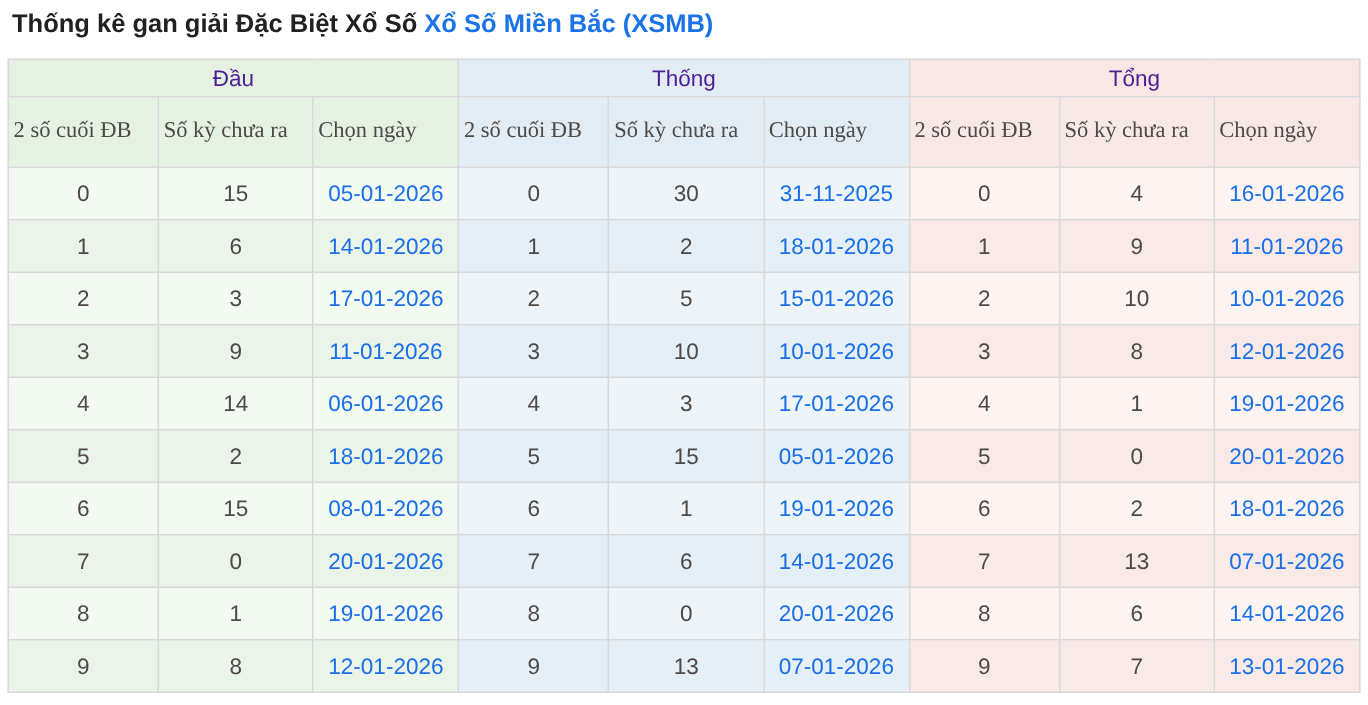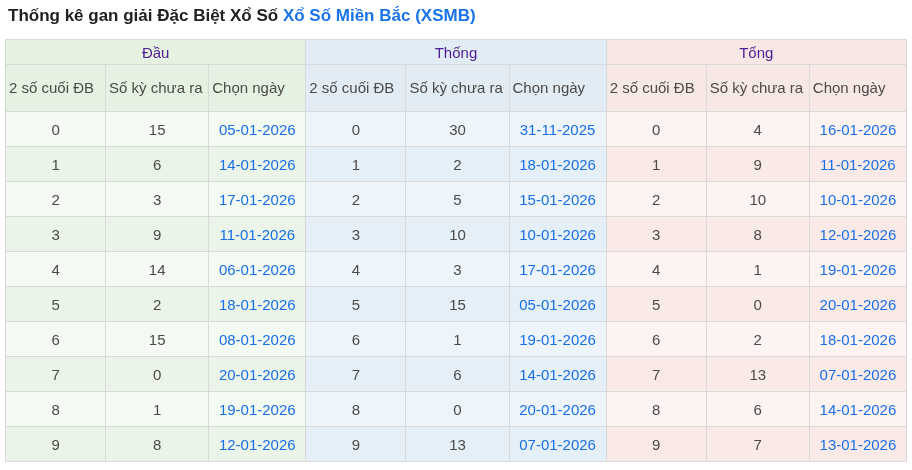--- a/index.html
+++ b/index.html
@@ -37,20 +37,21 @@
     text-align: center;
     color: #4c1d95;
   }
   thead .cols-row th {
     height: 47px;
     vertical-align: middle;
     text-align: left;
     padding: 2px 3px;
     line-height: 1.3;
     white-space: normal;
+    font-family: Liberation Serif, serif;
   }
   thead .cols-row th.nowrap { white-space: nowrap; }
   thead .cols-row th.center { text-align: left; }
 
   tbody td {
     height: 35px;
     text-align: center;
     vertical-align: middle;
     color: #544f4d;
   }

